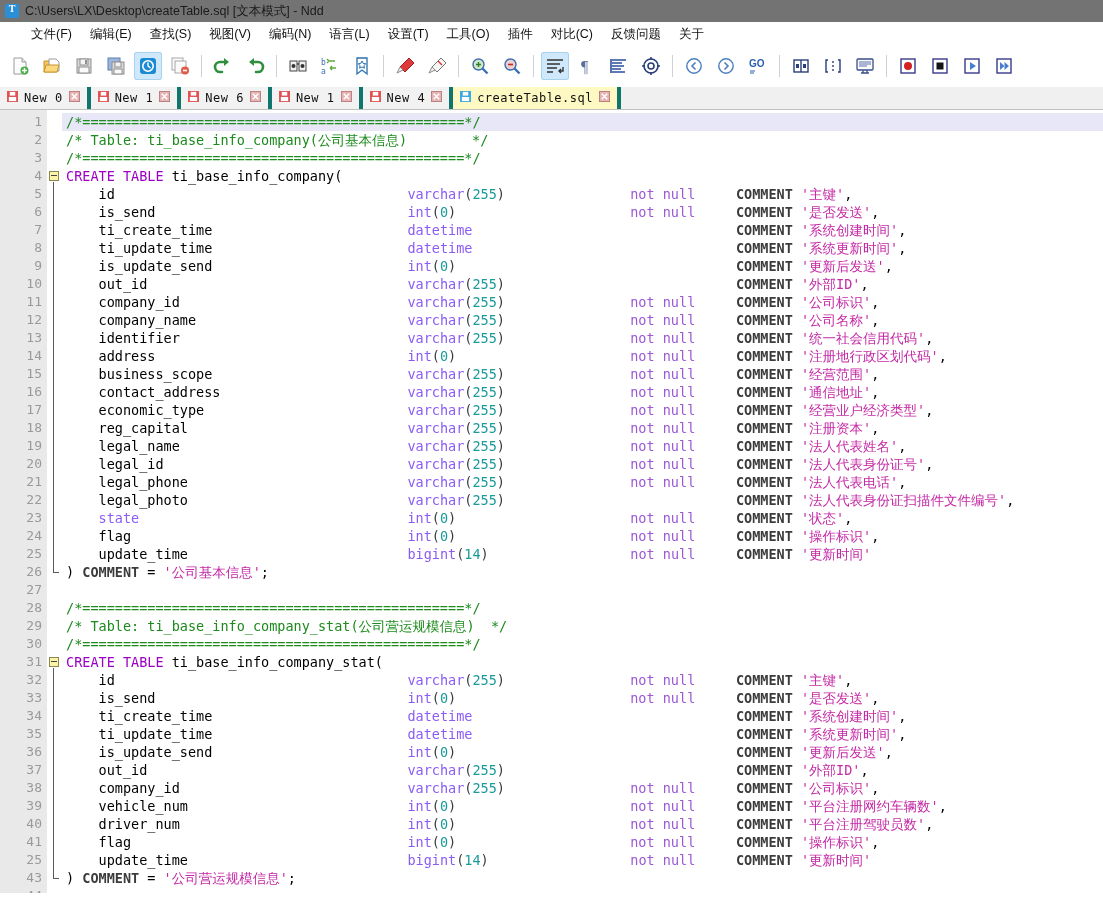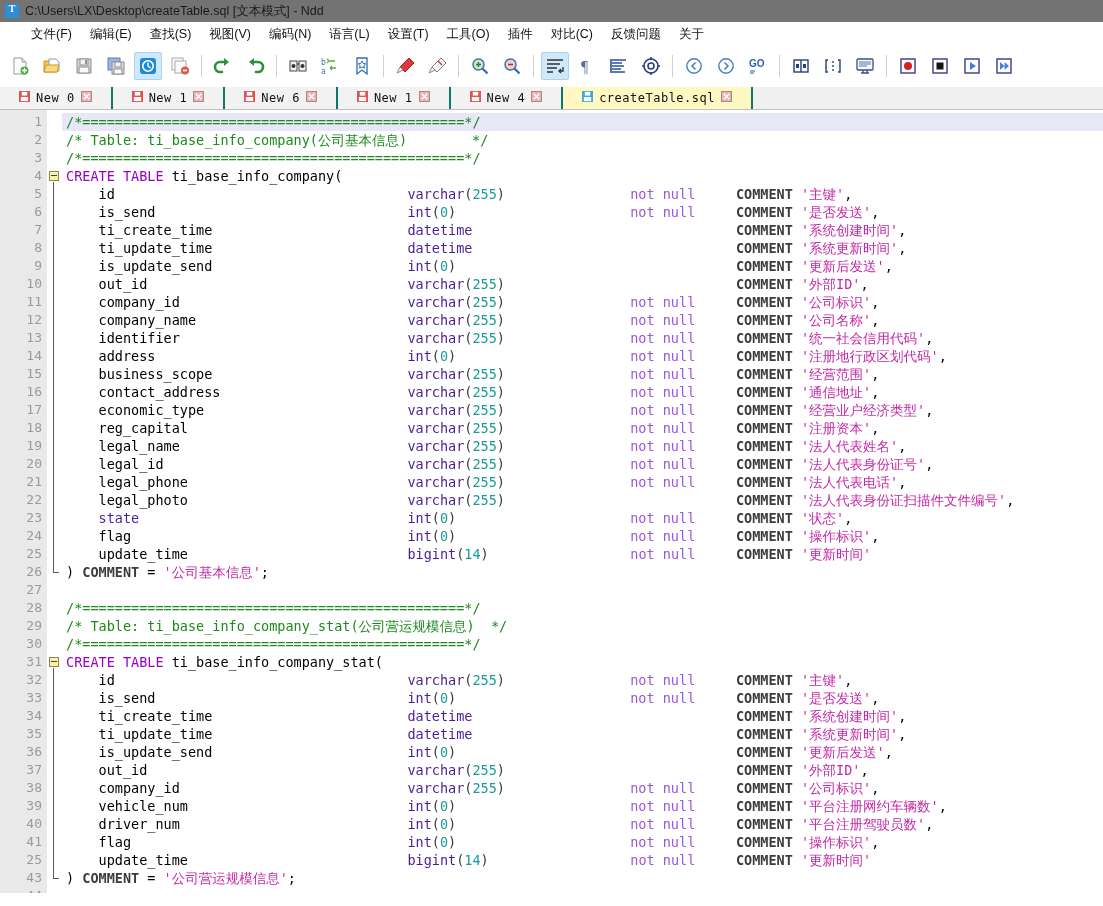--- a/index.html
+++ b/index.html
@@ -44,22 +44,22 @@
   }
   .tb.active{background:#cfe8fb;box-shadow:inset 0 0 0 1px #a9d2ef;}
   .tb svg{display:block;}
   .tb-sep{width:1px;height:22px;background:#d0d0d0;margin:0 5px;flex:none;}
   
   #tabbar{
     height:22px;display:flex;align-items:stretch;background:#f0f0f0;
     border-bottom:1px solid #c0c0c0;font-family:"DejaVu Sans Mono", monospace;
   }
   .tab{
-    display:flex;align-items:center;gap:6px;padding:0 19px;
-    background:#f2f2f2;border-right:2px solid #0f766e;
+    display:flex;align-items:center;gap:6px;padding:0 7px;
+    background:#f2f2f2;border-right:4px solid #0f766e;
     font-size:12px;color:#111;white-space:nowrap;cursor:default;
   }
   .tab.active{background:#fef9c3;}
   .tab-label{letter-spacing:.5px;}
   .sv-icon{width:11px;height:11px;flex:none;}
   .cl-icon{width:11px;height:11px;flex:none;}
   
   #editor{
     position:relative;display:flex;align-items:stretch;
     height:783px;background:#ffffff;overflow:hidden;
@@ -92,21 +92,21 @@
   #code{
     flex:1;position:relative;padding-top:3px;box-sizing:border-box;
     font-family:"DejaVu Sans Mono", monospace;font-size:13.5px;
     white-space:pre;overflow:hidden;
   }
   .cline{height:18px;line-height:18px;position:relative;padding-left:4px;}
   .cline.cur{background:#e7e7f7;}
   
   .t-com{color:#1c8a1c;}
   .t-kw{color:#9b00c4;font-weight:normal;}
-  .t-type{color:#4c1d95;}
+  .t-type{color:#8b5cf6;}
   .t-num{color:#1c9a9a;}
   .t-plain{color:#000000;}
   .t-nn{color:#9b59d6;margin-left:44px;}
   .t-cmt{color:#3b3b3b;font-weight:bold;}
   .t-str{color:#c42aa5;}
   .t-punc{color:#000000;}
   .t-paren{color:#3b3b3b;}
 </style>
 </head>
 <body>

